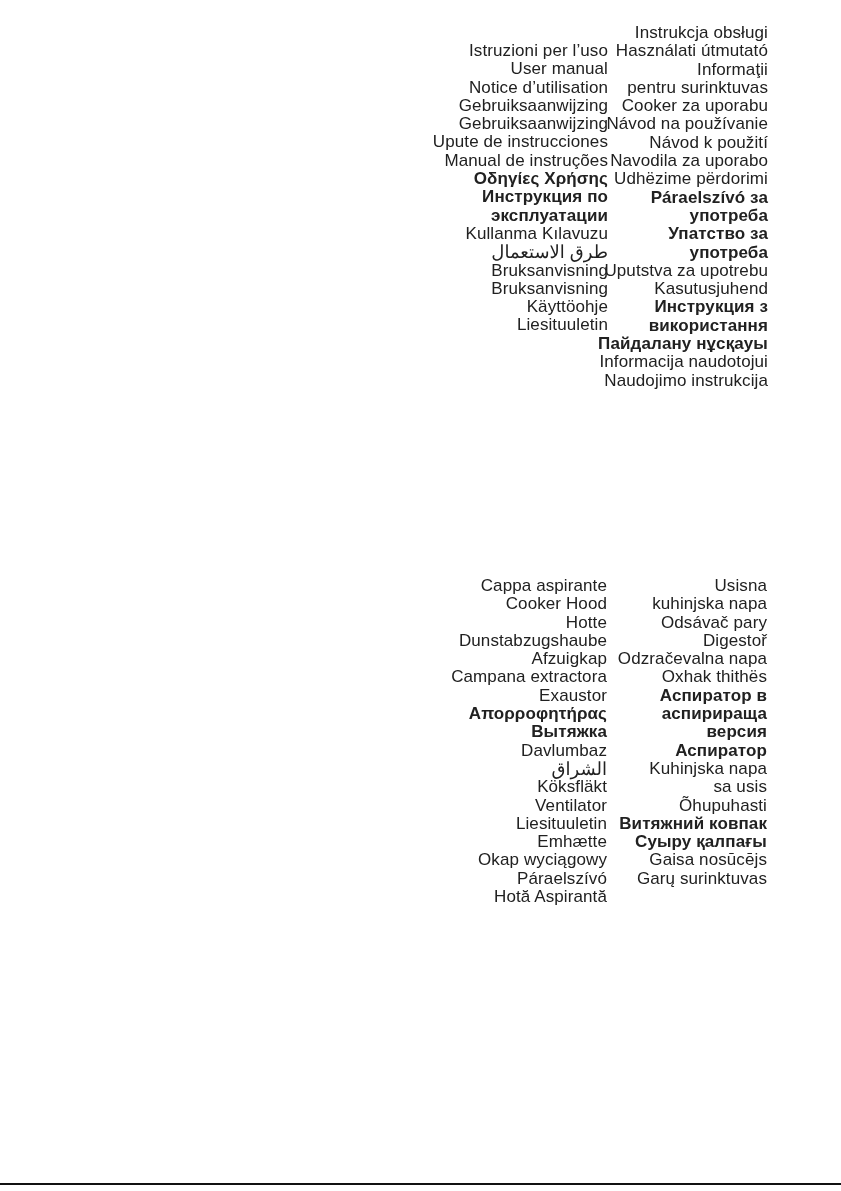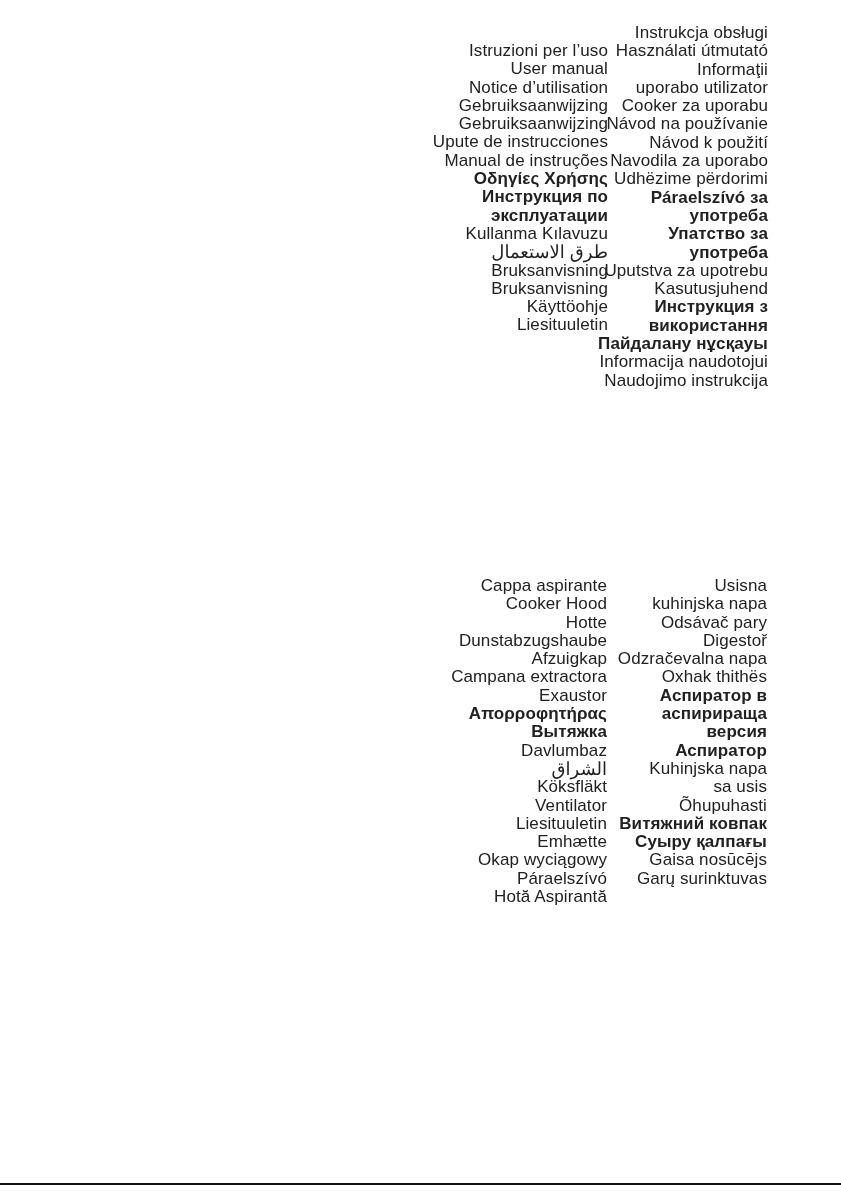--- a/index.html
+++ b/index.html
@@ -61,21 +61,21 @@
       <div class="line">Bruksanvisning</div>
       <div class="line">Bruksanvisning</div>
       <div class="line">Käyttöohje</div>
       <div class="line">Liesituuletin</div>
     </div>
 
   <div class="col" id="instructions-right">
       <div class="line">Instrukcja obsługi</div>
       <div class="line">Használati útmutató</div>
       <div class="line">Informaţii</div>
-      <div class="line">uporabo utilizator</div>
+      <div class="line">pentru surinktuvas</div>
       <div class="line">Cooker za uporabu</div>
       <div class="line">Návod na používanie</div>
       <div class="line">Návod k použití</div>
       <div class="line">Navodila za uporabo</div>
       <div class="line">Udhëzime përdorimi</div>
       <div class="line b">Páraelszívó за</div>
       <div class="line b">употреба</div>
       <div class="line b">Упатство за</div>
       <div class="line b">употреба</div>
       <div class="line">Uputstva za upotrebu</div>

